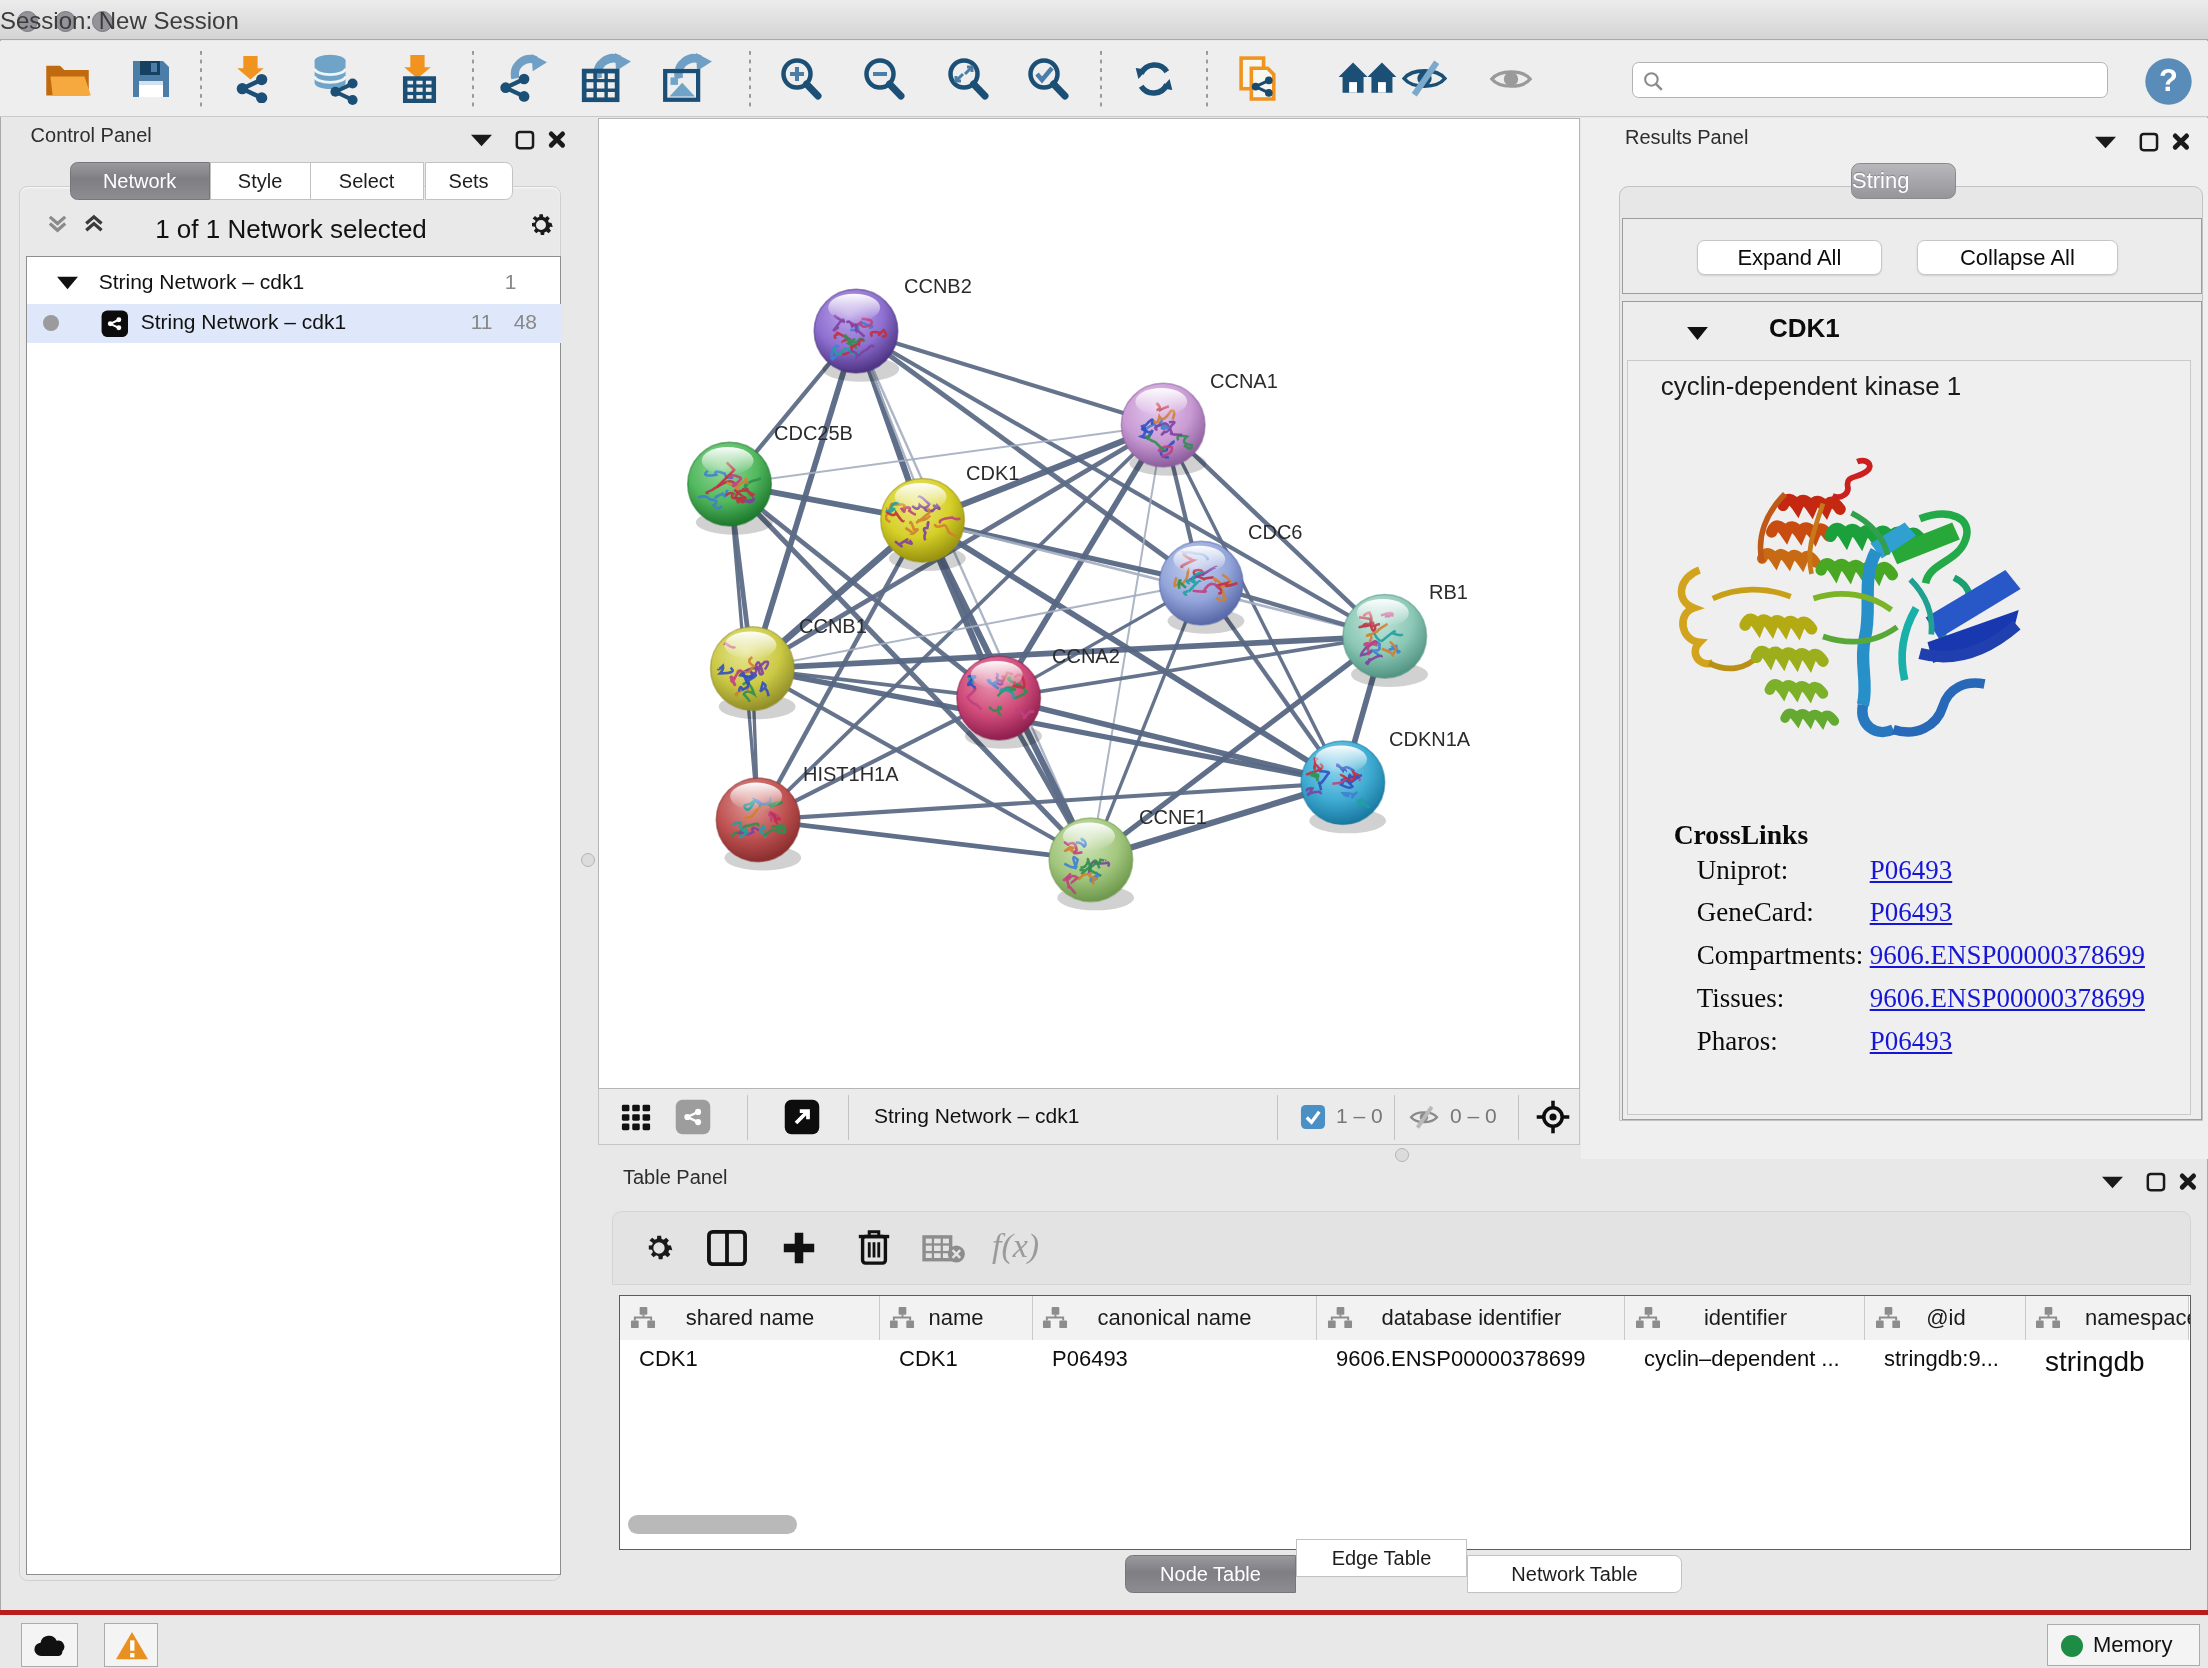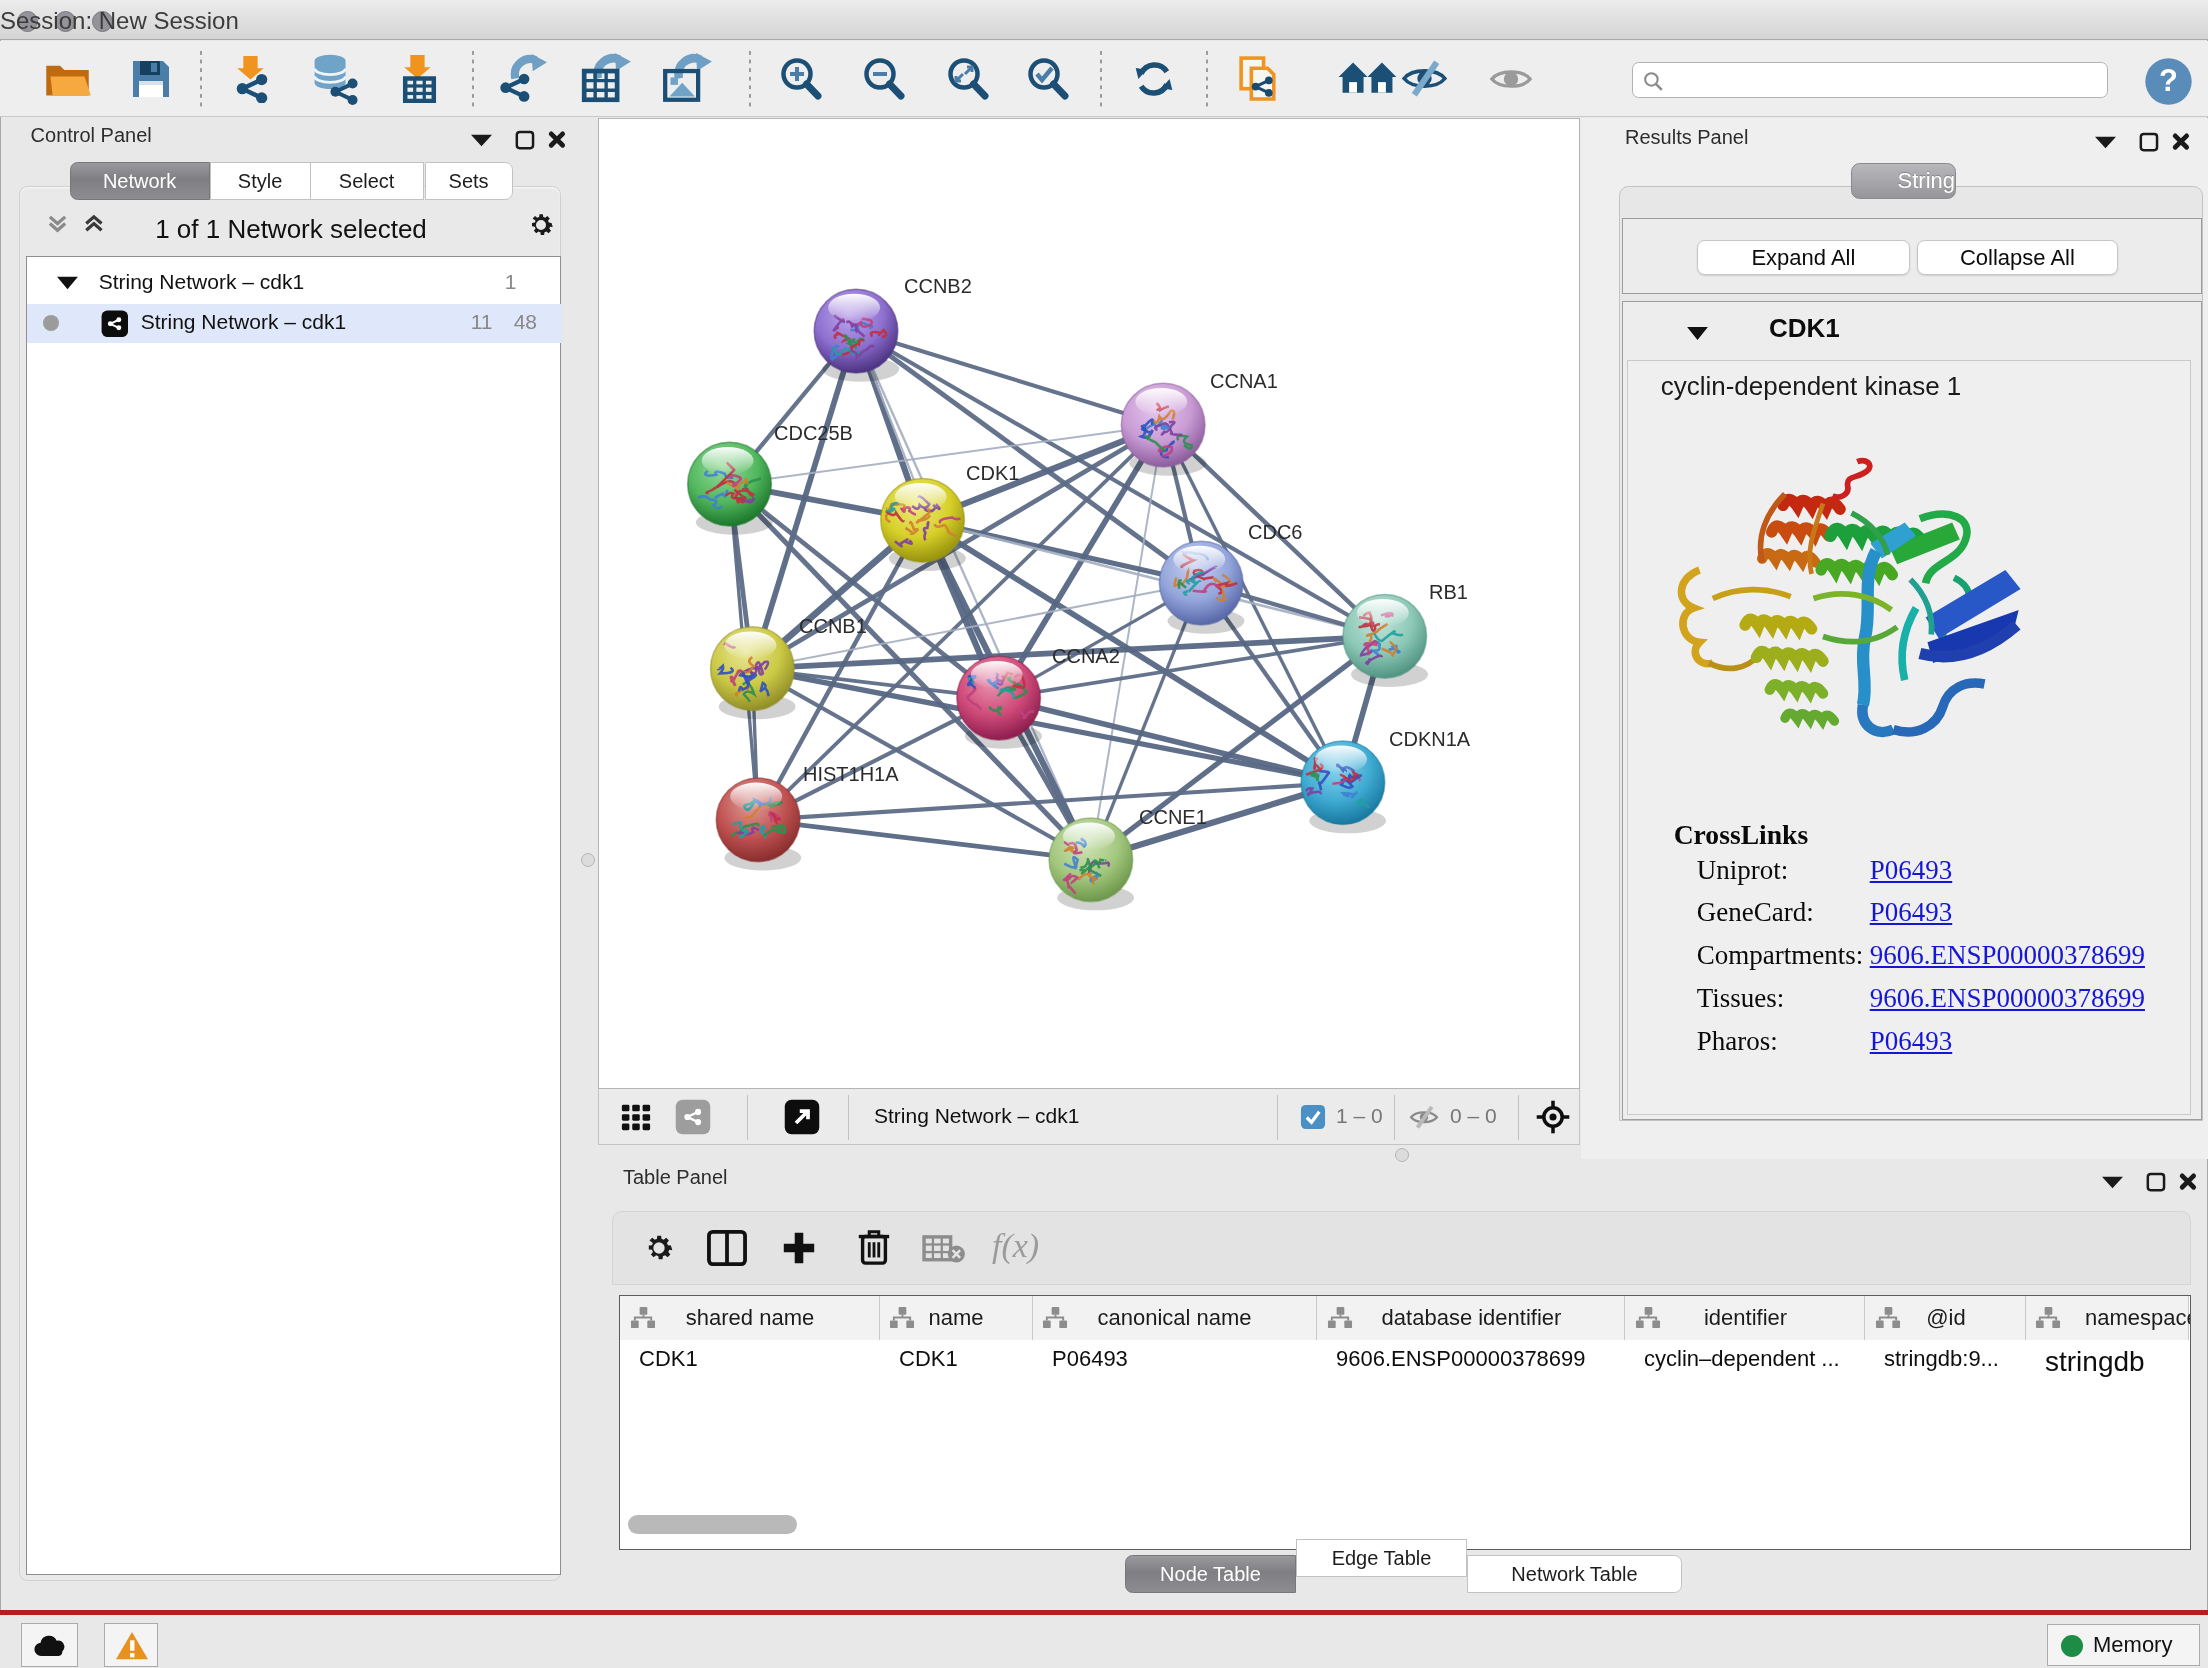--- a/index.html
+++ b/index.html
@@ -29,21 +29,21 @@
  border:1px solid #b5b5b5}
 .nlabel{position:absolute;font-size:20px;color:#2b2b2b;white-space:nowrap}
 .nettb{position:absolute;left:598px;top:1089px;width:982px;height:56px;background:#ebebeb;
  border:1px solid #c4c4c4;border-top:none}
 .ntsep{position:absolute;top:5.7px;height:45px;width:1px;background:#c2c2c2}
 .rpanel{position:absolute;left:1581px;top:118px;width:628px;height:1041px;background:#efefef}
 .rbox{position:absolute;left:38px;top:68px;width:584px;height:935px;background:#e7e7e7;
  border:1px solid #c2c2c2;border-radius:9.5px 9.5px 0 0}
 .stringtab{position:absolute;left:231px;top:-24px;width:105px;height:36px;border-radius:8.6px;
  background:linear-gradient(#b8b8bc,#96969a);border:1px solid #8a8a8e;color:#fff;
- text-align:right;font-size:22px;line-height:34px;text-shadow:0 -1px 1px rgba(0,0,0,.25)}
+ text-align:left;font-size:22px;line-height:34px;text-shadow:0 -1px 1px rgba(0,0,0,.25)}
 .btn{position:absolute;height:35px;background:#fff;border:1px solid #c6c6c6;border-radius:7.6px;
  font-size:22px;color:#0c0c0c;text-align:center;box-shadow:0 1px 1.9px rgba(0,0,0,.12)}
 .tpanel{position:absolute;left:572px;top:1158px;width:1637px;height:452px}
 .ttb{position:absolute;left:40px;top:53px;width:1579px;height:74px;background:#e3e3e3;
  border:1px solid #d4d4d4;border-radius:9.5px 9.5px 0 0}
 .table{position:absolute;left:47px;top:137px;width:1572px;height:255px;background:#fff;
  border:1.9px solid #5c5c5c;overflow:hidden}
 .th{position:absolute;top:0;height:44px;background:#f2f2f2;font-size:22px;color:#1c1c1c}
 .statusbar{position:absolute;left:0;top:1610px;width:2208px;height:58px;background:#e8e8e8;
  border-top:5px solid #b91c1c}
@@ -679,21 +679,21 @@
 <div class="rpanel">
     <div class="panel-title abs" style="left:44px;top:7.6px">Results Panel</div>
     <svg class="abs" style="left:514px;top:14.3px" width="105" height="21" viewBox="0 0 110 22">
       <path d="M0 5 L22 5 L11 17 Z" fill="#1a1a1a"></path>
       <rect x="48" y="2" width="17" height="17" rx="3" fill="none" stroke="#1a1a1a" stroke-width="2.6"></rect>
       <path d="M84 4 L96 16 M96 4 L84 16" stroke="#1a1a1a" stroke-width="5" stroke-linecap="round"></path>
     </svg>
     <div class="rbox">
       <div class="stringtab">String</div>
       <div class="abs" style="left:1.9px;top:31px;width:580px;height:76px;border:1px solid #9d9d9d;background:#ecECec">
-        <div class="btn" style="left:74px;top:21px;width:213px;line-height:33px">Expand All</div>
+        <div class="btn" style="left:74px;top:21px;width:185px;line-height:33px">Expand All</div>
         <div class="btn" style="left:294px;top:21px;width:201px;line-height:33px">Collapse All</div>
       </div>
       <div class="abs" style="left:1.9px;top:114px;width:580px;height:819px;border:1px solid #9d9d9d;background:#ededed">
         <svg class="abs" style="left:63px;top:23px" width="23" height="17" viewBox="0 0 24 18">
           <path d="M1 2 L23 2 L12 16 Z" fill="#111"></path>
         </svg>
         <div class="abs" style="left:146px;top:11.4px;font-size:26px;font-weight:bold;color:#0c0c0c">CDK1</div>
         <div class="abs" style="left:3.8px;top:58px;width:564px;height:755px;background:#efefef;border:1px solid #c9c9c9">
           <div class="abs" style="left:33px;top:9.5px;font-size:26px;color:#1a1a1a">cyclin-dependent kinase 1</div>
           <svg class="abs" style="left:43px;top:95px" width="361" height="304" viewBox="0 0 380 320">

